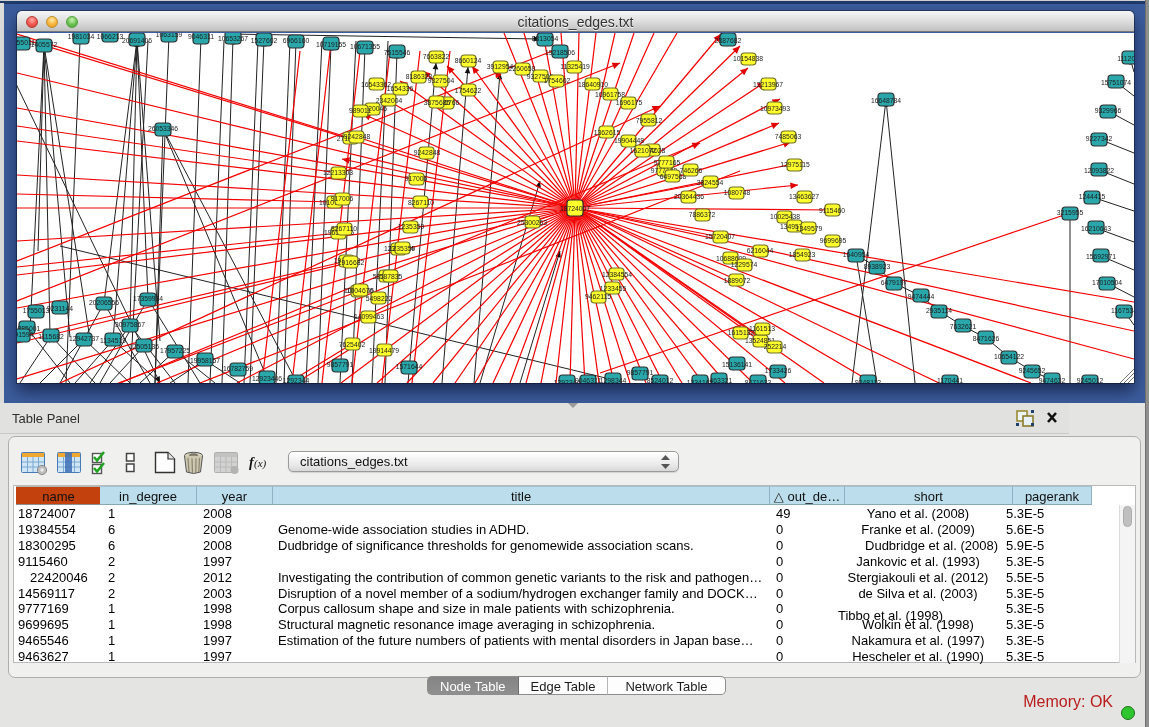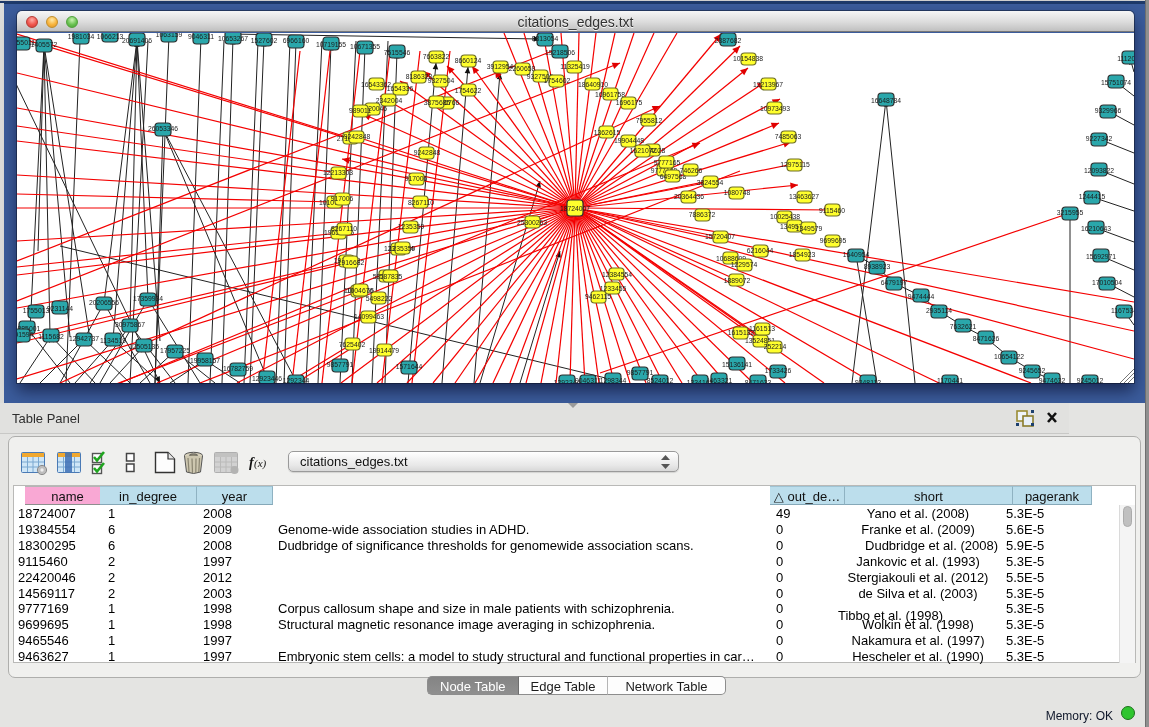--- a/index.html
+++ b/index.html
@@ -37,21 +37,21 @@
 #vscroll {position:absolute;left:1119px;top:102px;width:16px;height:158px;background:#f4f4f4;border-left:1px solid #dadada}
 #vthumb {position:absolute;left:3px;top:1px;width:9px;height:21px;background:#c0c0c0;border-radius:5px;border:1px solid #ababab}
 #combo {position:absolute;left:279px;top:14px;width:391px;height:21px;border:1px solid #9a9a9a;
   border-radius:5px;background:linear-gradient(#fff,#e8e8e8 70%,#d8d8d8);font-size:13px;color:#111;
   padding:2px 0 0 11px;box-shadow:0 1px 1px rgba(0,0,0,0.12)}
 #tabs {position:absolute;left:427px;top:273px;height:19px;display:flex;font-size:13px}
 .tab {height:19px;padding:2px 12px 0 12px;border:1px solid #8d8d8d;background:#fdfdfd;color:#1c1c1c}
 #tab1 {background:linear-gradient(#848484,#8f8f8f);color:#fff;border-radius:5px 0 0 5px;border-right:none}
 #tab2 {border-right:1px solid #b5b5b5;border-left:1px solid #6f6f6f}
 #tab3 {border-radius:0 5px 5px 0;border-left:none;padding:2px 17px 0 17px}
-#mem {position:absolute;right:36px;top:306px;font-size:12px;color:#0f172a}
+#mem {position:absolute;right:36px;top:290px;font-size:16px;color:#b91c1c}
 #memdot {position:absolute;right:14px;top:303px;width:14px;height:14px;border-radius:50%;
   background:#2fc52f;border:1.5px solid #1d701d}
 </style></head>
 <body>
 <div id="root">
  <div id="desktop">
   <div id="lgray"></div>
   <div id="win">
    <div id="titlebar">
      <div class="tl" id="tlr"></div>
@@ -624,23 +624,24 @@
       <text x="239" y="17" font-family="Liberation Serif,serif" font-style="italic" font-size="11" fill="#111">(x)</text>
     </svg>
     <div id="combo">citations_edges.txt
       <svg width="11" height="14" style="position:absolute;right:7px;top:3px">
         <path d="M5.5 0 L10 5 L1 5 Z" fill="#555"></path>
         <path d="M5.5 14 L10 9 L1 9 Z" fill="#555"></path>
       </svg>
     </div>
   </div>
   <div id="tablewrap"></div>
-  <div class="hc" style="top:83px;left:25px;width:86px;background:#f9a8d4;border-right:1px solid #9f9f9f;border-top:1px solid #b5b5b5;border-bottom:1px solid #8e8e8e">name</div>
+  <div class="hc" style="top:83px;left:16px;width:86px;background:#c2410c;border-right:1px solid #9f9f9f;border-top:1px solid #b5b5b5;border-bottom:1px solid #8e8e8e">name</div>
   <div class="hc" style="top:83px;left:100px;width:97px">in_degree</div>
   <div class="hc" style="top:83px;left:197px;width:76px">year</div>
+  <div class="hc" style="top:83px;left:273px;width:497px">title</div>
   <div class="hc" style="top:83px;left:770px;width:75px">△ out_de…</div>
   <div class="hc" style="top:83px;left:845px;width:168px">short</div>
   <div class="hc" style="top:83px;left:1013px;width:79px">pagerank</div>
   <div class="cell" style="left:18px;top:103px">18724007</div>
 <div class="cell" style="left:108px;top:103px">1</div>
 <div class="cell" style="left:203px;top:103px">2008</div>
 <div class="cell" style="left:776px;top:103px">49</div>
 <div class="cell" style="left:838px;top:103px;width:160px;text-align:center">Yano et al. (2008)</div>
 <div class="cell" style="left:1006px;top:103px">5.3E‑5</div>
 <div class="cell" style="left:18px;top:119px">19384554</div>
@@ -656,56 +657,58 @@
 <div class="cell" style="left:278px;top:135px;width:492px;overflow:hidden;white-space:nowrap">Dudbridge of significance thresholds for genomewide association scans.</div>
 <div class="cell" style="left:776px;top:135px">0</div>
 <div class="cell" style="left:838px;top:135px;width:160px;text-align:right">Dudbridge et al. (2008)</div>
 <div class="cell" style="left:1006px;top:135px">5.9E‑5</div>
 <div class="cell" style="left:18px;top:151px">9115460</div>
 <div class="cell" style="left:108px;top:151px">2</div>
 <div class="cell" style="left:203px;top:151px">1997</div>
 <div class="cell" style="left:776px;top:151px">0</div>
 <div class="cell" style="left:838px;top:151px;width:160px;text-align:center">Jankovic et al. (1993)</div>
 <div class="cell" style="left:1006px;top:151px">5.3E‑5</div>
-<div class="cell" style="left:18px;top:167px">22420046</div>
+<div class="cell" style="left:30px;top:167px">22420046</div>
 <div class="cell" style="left:108px;top:167px">2</div>
 <div class="cell" style="left:203px;top:167px">2012</div>
+<div class="cell" style="left:278px;top:167px;width:492px;overflow:hidden;white-space:nowrap">Investigating the contribution of common genetic variants to the risk and pathogen…</div>
 <div class="cell" style="left:776px;top:167px">0</div>
 <div class="cell" style="left:838px;top:167px;width:160px;text-align:center">Stergiakouli et al. (2012)</div>
 <div class="cell" style="left:1006px;top:167px">5.5E‑5</div>
 <div class="cell" style="left:18px;top:183px">14569117</div>
 <div class="cell" style="left:108px;top:183px">2</div>
 <div class="cell" style="left:203px;top:183px">2003</div>
+<div class="cell" style="left:278px;top:183px;width:492px;overflow:hidden;white-space:nowrap">Disruption of a novel member of a sodium/hydrogen exchanger family and DOCK…</div>
 <div class="cell" style="left:776px;top:183px">0</div>
 <div class="cell" style="left:838px;top:183px;width:160px;text-align:center">de Silva et al. (2003)</div>
 <div class="cell" style="left:1006px;top:183px">5.3E‑5</div>
 <div class="cell" style="left:18px;top:198px">9777169</div>
 <div class="cell" style="left:108px;top:198px">1</div>
 <div class="cell" style="left:203px;top:198px">1998</div>
 <div class="cell" style="left:278px;top:198px;width:492px;overflow:hidden;white-space:nowrap">Corpus callosum shape and size in male patients with schizophrenia.</div>
 <div class="cell" style="left:776px;top:198px">0</div>
 <div class="cell" style="left:838px;top:205px;width:160px;text-align:left">Tibbo et al. (1998)</div>
 <div class="cell" style="left:1006px;top:198px">5.3E‑5</div>
 <div class="cell" style="left:18px;top:214px">9699695</div>
 <div class="cell" style="left:108px;top:214px">1</div>
 <div class="cell" style="left:203px;top:214px">1998</div>
 <div class="cell" style="left:278px;top:214px;width:492px;overflow:hidden;white-space:nowrap">Structural magnetic resonance image averaging in schizophrenia.</div>
 <div class="cell" style="left:776px;top:214px">0</div>
 <div class="cell" style="left:838px;top:214px;width:160px;text-align:center">Wolkin et al. (1998)</div>
 <div class="cell" style="left:1006px;top:214px">5.3E‑5</div>
 <div class="cell" style="left:18px;top:230px">9465546</div>
 <div class="cell" style="left:108px;top:230px">1</div>
 <div class="cell" style="left:203px;top:230px">1997</div>
+<div class="cell" style="left:278px;top:230px;width:492px;overflow:hidden;white-space:nowrap">Estimation of the future numbers of patients with mental disorders in Japan base…</div>
 <div class="cell" style="left:776px;top:230px">0</div>
 <div class="cell" style="left:838px;top:230px;width:160px;text-align:center">Nakamura et al. (1997)</div>
 <div class="cell" style="left:1006px;top:230px">5.3E‑5</div>
 <div class="cell" style="left:18px;top:246px">9463627</div>
 <div class="cell" style="left:108px;top:246px">1</div>
 <div class="cell" style="left:203px;top:246px">1997</div>
-<div class="cell" style="left:278px;top:246px;width:492px;overflow:hidden;white-space:nowrap">Embryonic stem cells: a model to study structural and functional properties in car…</div>
 <div class="cell" style="left:776px;top:246px">0</div>
 <div class="cell" style="left:838px;top:246px;width:160px;text-align:center">Hescheler et al. (1990)</div>
 <div class="cell" style="left:1006px;top:246px">5.3E‑5</div>
   <div id="vscroll">
         <div id="vthumb"></div>
       </div>
   <div id="tabs">
     <div class="tab" id="tab1">Node Table</div>
     <div class="tab" id="tab2">Edge Table</div>
     <div class="tab" id="tab3">Network Table</div>

